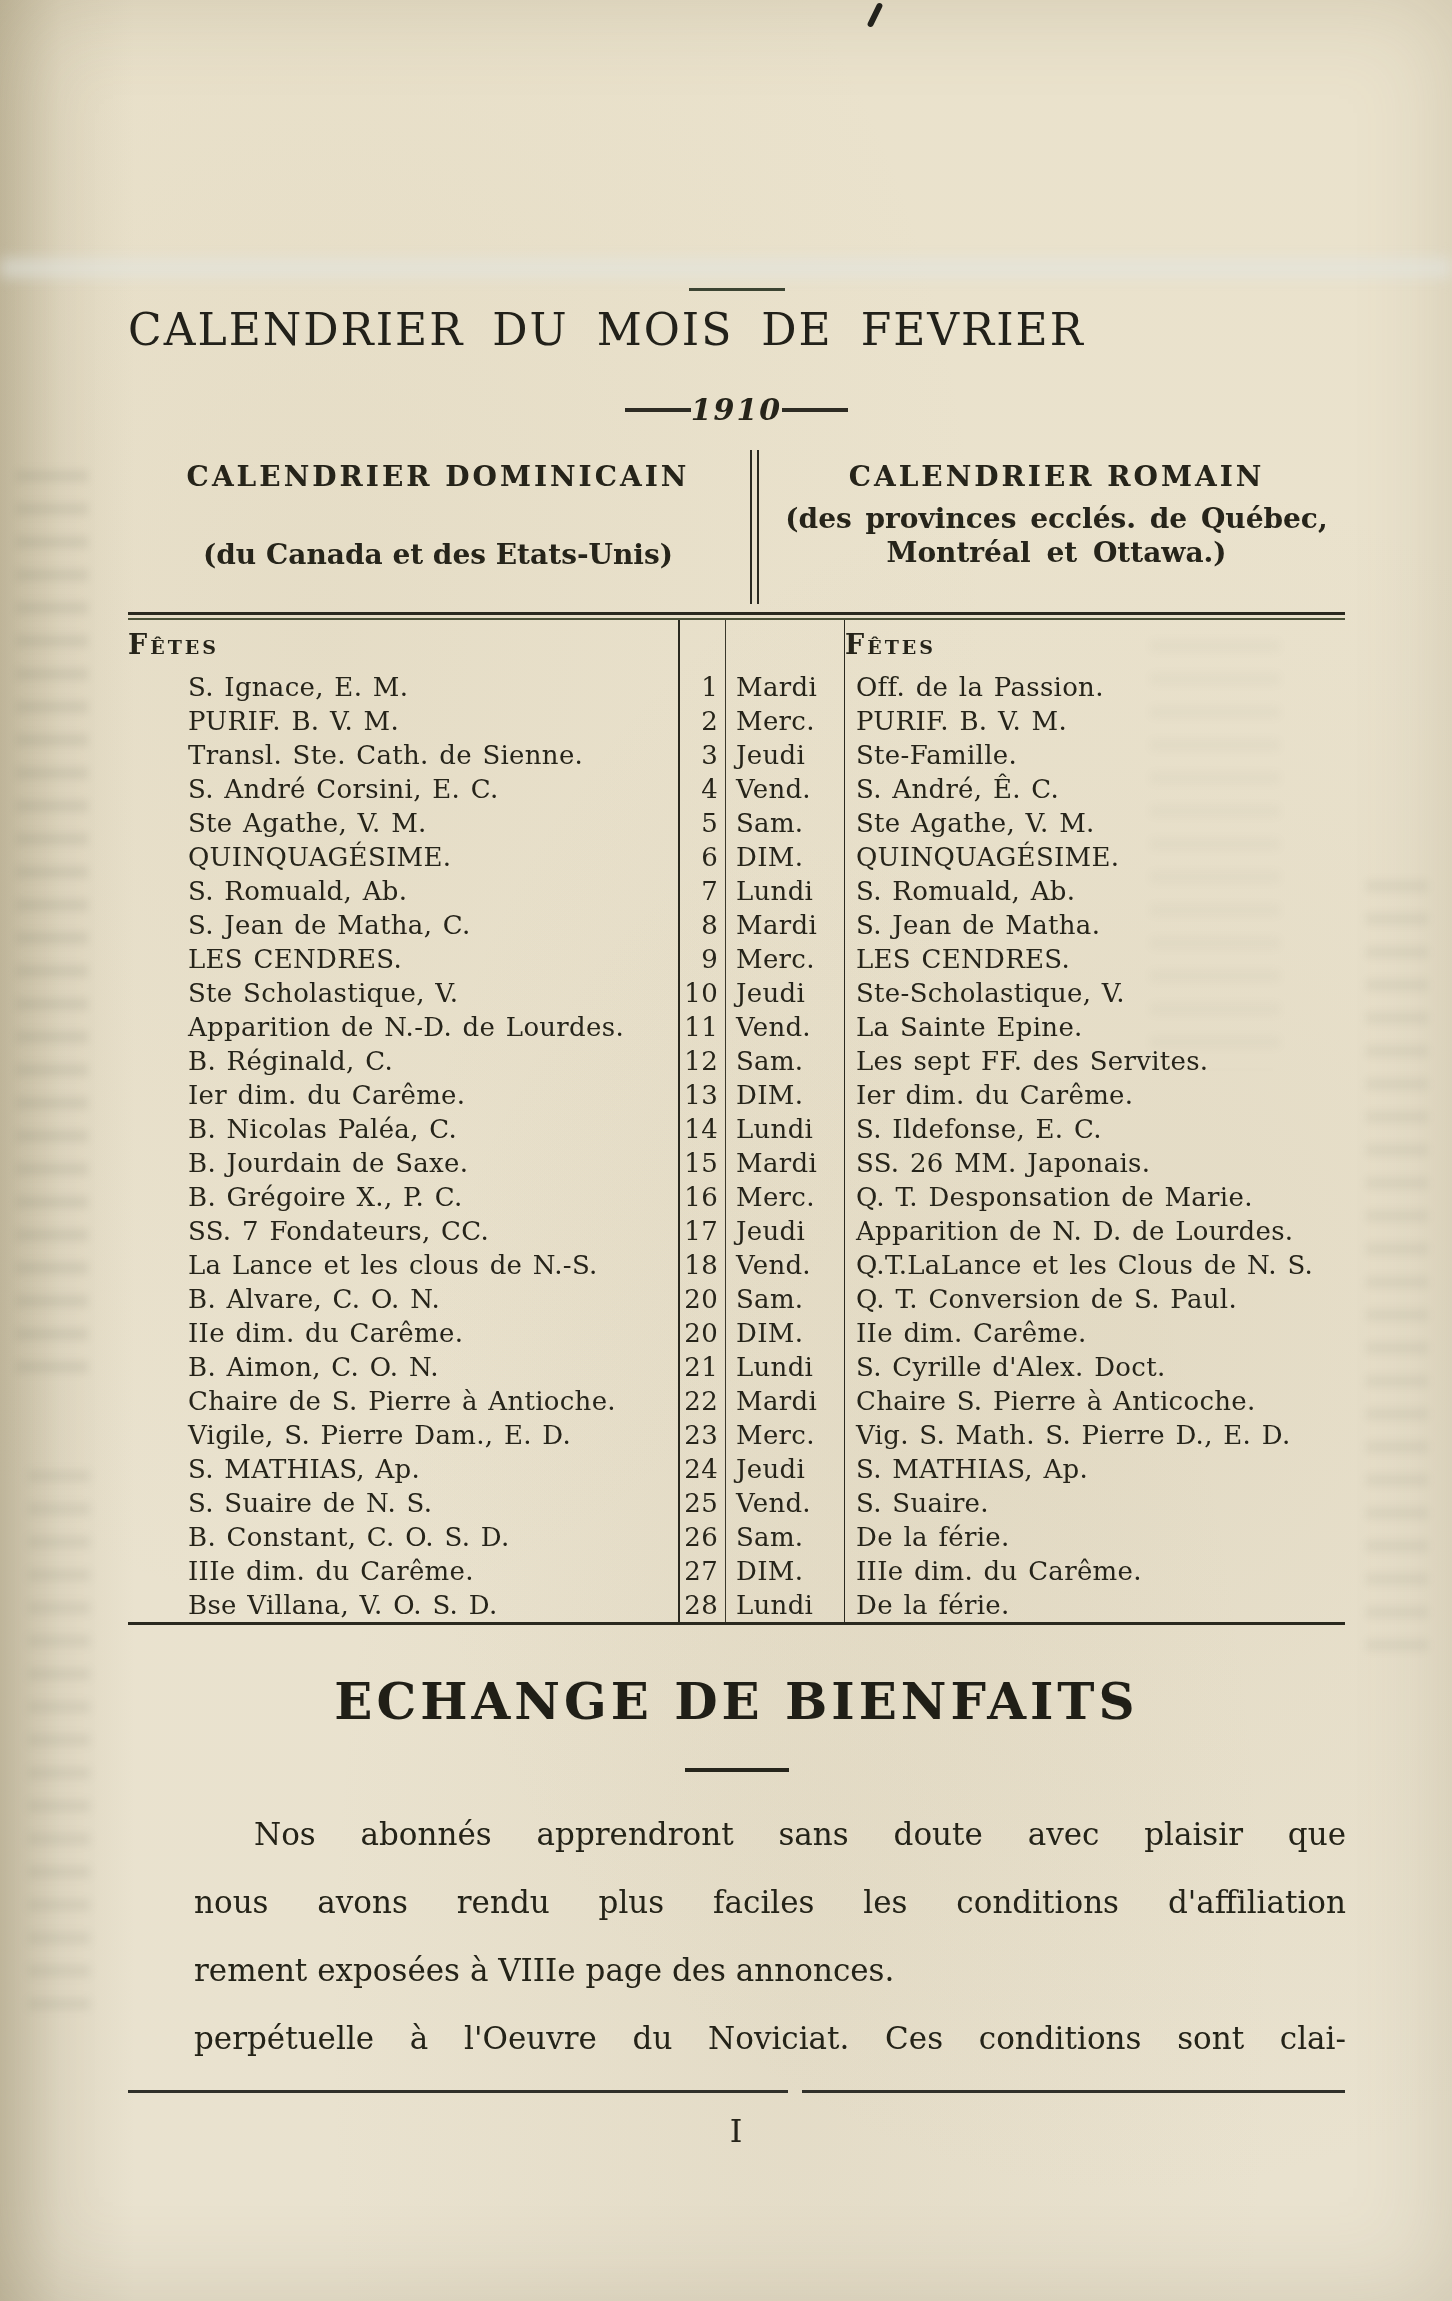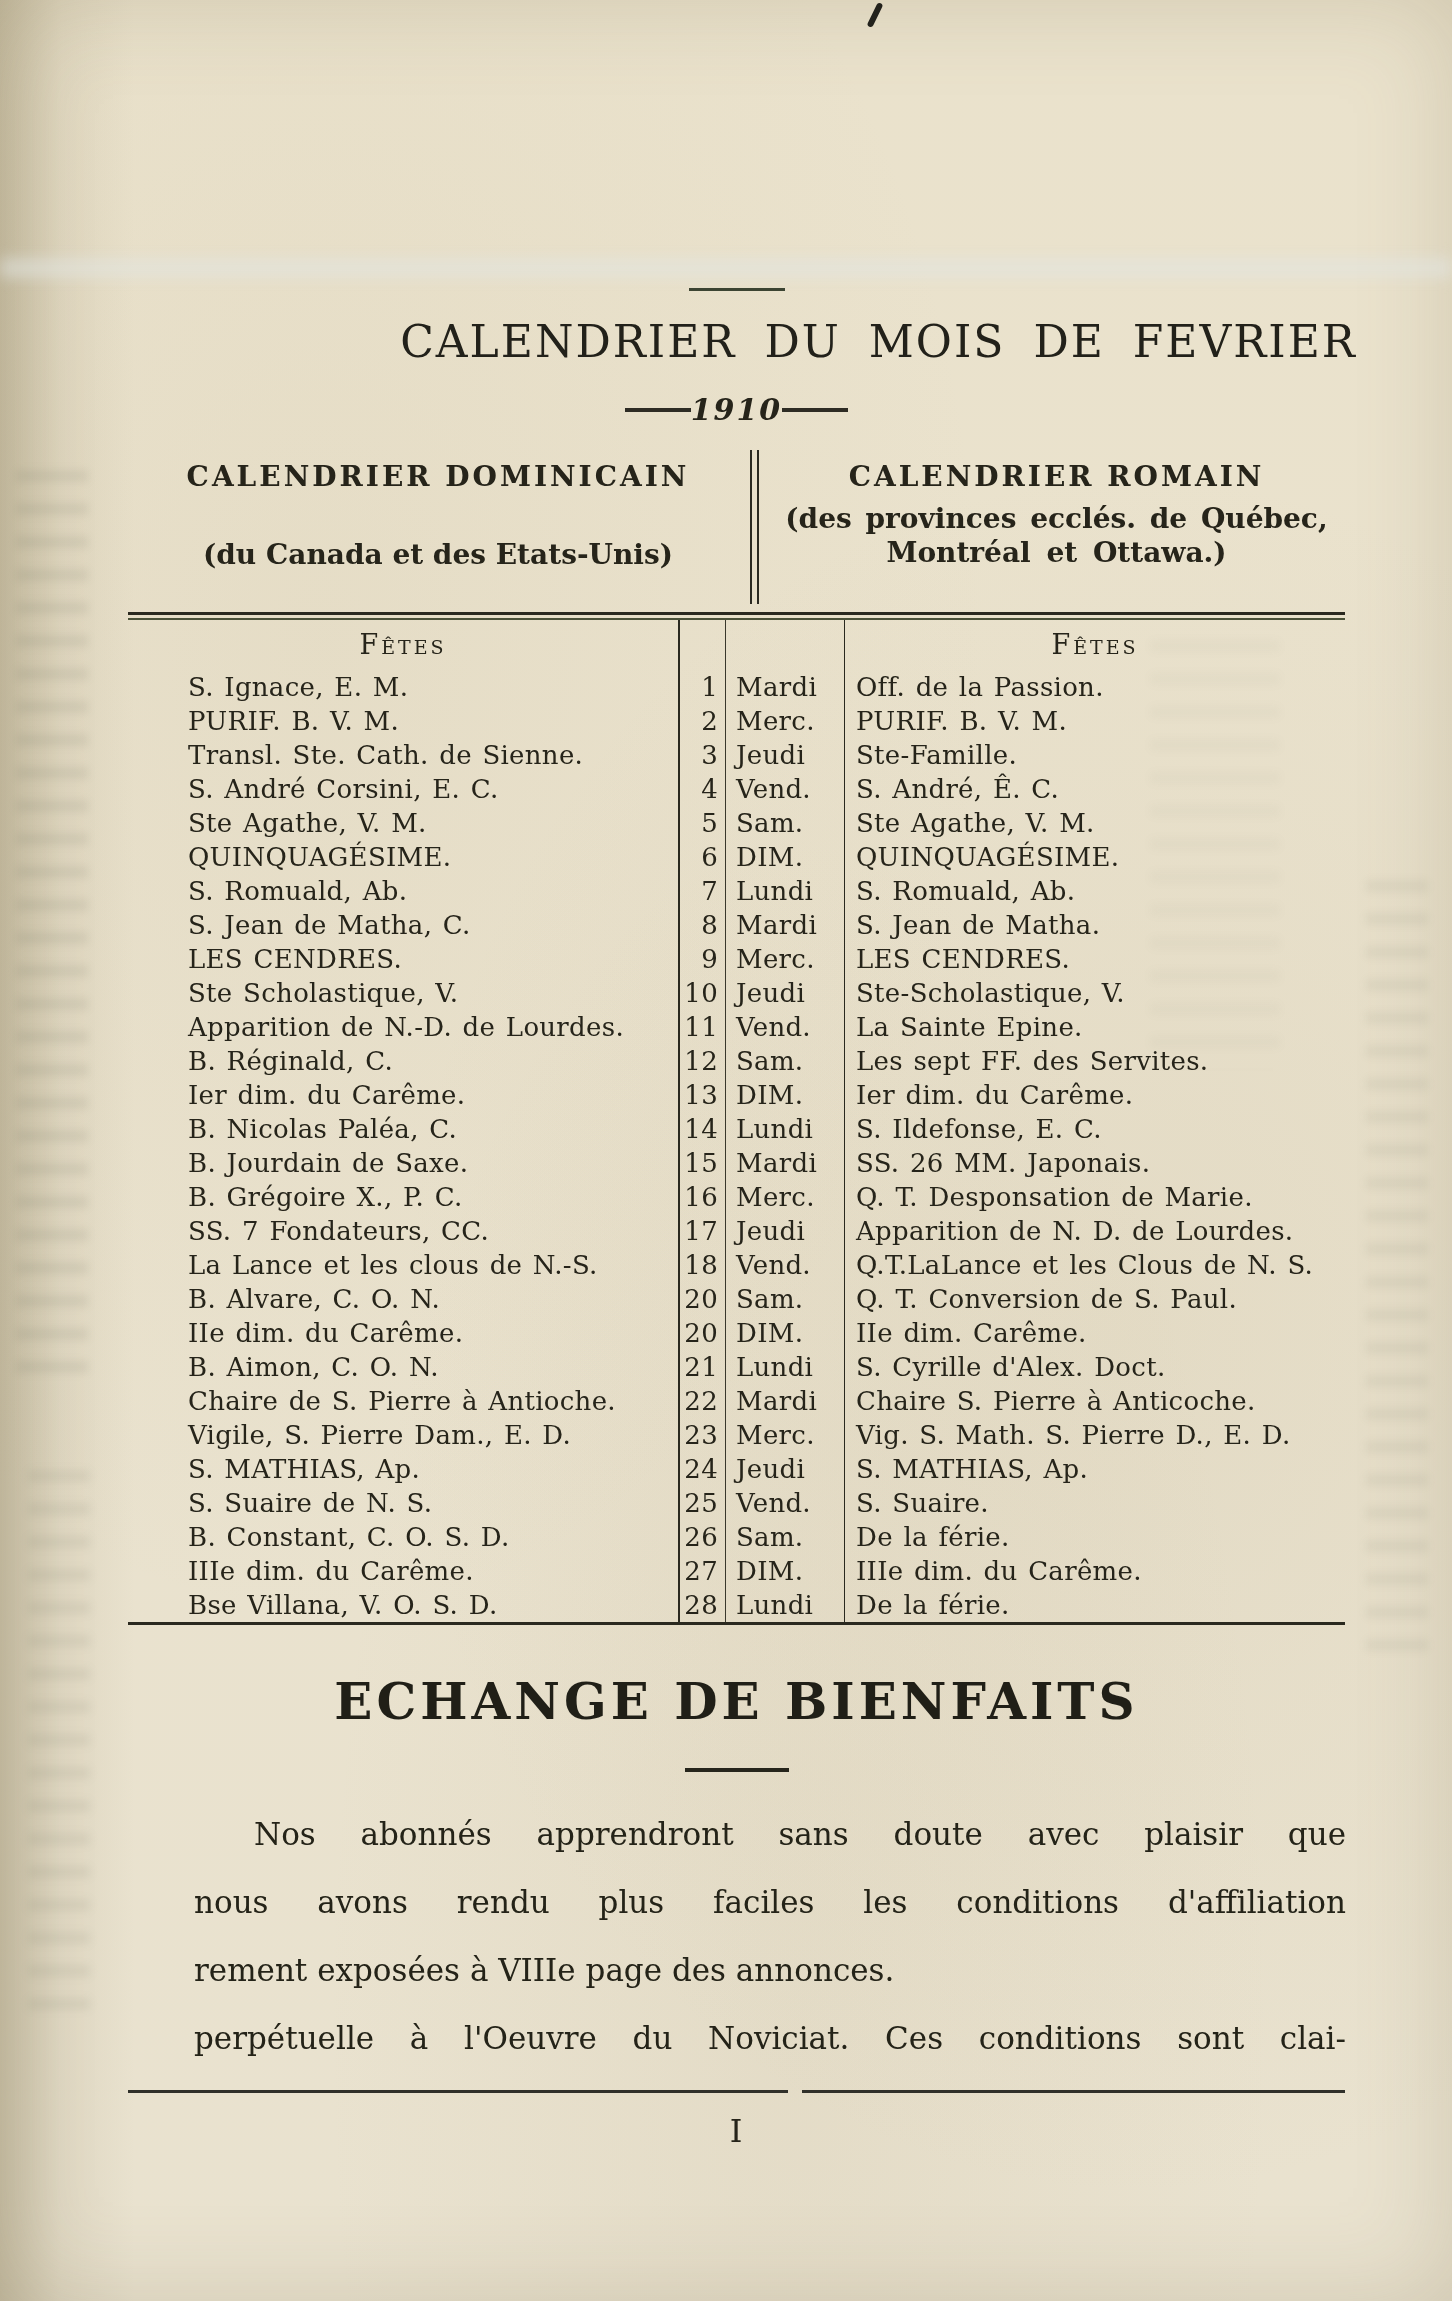--- a/index.html
+++ b/index.html
@@ -24,22 +24,22 @@
     background:rgba(226,230,226,0.55); filter:blur(7px); }
   #pen-mark { position:absolute; left:872px; top:2px; width:6px; height:26px;
     background:#23221c; border-radius:4px; transform:rotate(26deg); }
 
   .content { position:absolute; left:128px; top:0; width:1217px; height:100%; }
 
   .page-title { position:absolute; top:210px; left:0; width:100%; margin:0;
     text-align:center; font-size:50px; font-weight:bold; letter-spacing:4px; color:#201f17; }
   .rule-sm { position:absolute; top:288px; left:50%; transform:translateX(-50%);
     width:96px; height:3px; background:#3c4432; }
-  .cal-title { position:absolute; top:304px; left:0; width:100%; margin:12px;
-    text-align:right; font-size:44px; font-weight:normal; letter-spacing:2px; word-spacing:12px; color:#22211a; }
+  .cal-title { position:absolute; top:304px; left:0; width:100%; margin:0;
+    text-align:left; font-size:44px; font-weight:normal; letter-spacing:2px; word-spacing:12px; color:#22211a; }
   .year-row { position:absolute; top:392px; left:0; width:100%; display:flex;
     justify-content:center; align-items:center; }
   .year-row .dash { width:66px; height:4px; background:#2e2c24; }
   .year { font-size:30px; font-weight:bold; font-style:italic; letter-spacing:2px; }
 
   .col-headers { position:absolute; top:452px; left:0; width:1217px; height:158px; }
   .col-head { position:absolute; top:0; text-align:center; }
   .col-head.left  { left:0;   width:620px; }
   .col-head.right { left:640px; width:577px; }
   .col-head .ttl { position:absolute; top:8px; left:0; width:100%;
@@ -55,22 +55,22 @@
     border-top:3px solid #2a291f; border-bottom:3px solid #2a291f; }
   .cal-table::before { content:""; display:block; height:2px; background:#4a5138; margin-top:3px; }
   .trow { display:grid; grid-template-columns:552px 46px 119px 1fr; height:34px;
     font-size:26px; line-height:34px; letter-spacing:0.3px; word-spacing:2px; }
   .trow.thead { height:50px; line-height:50px; }
   .cell { overflow:hidden; white-space:nowrap; }
   .c1 { border-right:2.5px solid #2a291f; padding-left:60px; }
   .c2 { border-right:1.2px solid #3a382c; text-align:right; padding-right:7px; }
   .c3 { border-right:1.6px solid #2a291f; padding-left:10px; }
   .c4 { padding-left:11px; }
-  .thead .c1, .thead .c4 { padding-left:0; text-align:center;
-    font-variant:small-caps; font-weight:normal; font-size:27px; letter-spacing:3px; }
+  .thead .c1, .thead .c4 { padding-left:0; text-align:left;
+    font-variant:small-caps; font-weight:bold; font-size:27px; letter-spacing:3px; }
 
   .section-title { position:absolute; top:1672px; left:0; width:100%; margin:0;
     text-align:center; font-size:50px; font-weight:bold; letter-spacing:4px; color:#201f17; }
   .rule-sm2 { position:absolute; top:1768px; left:50%; transform:translateX(-50%);
     width:104px; height:4px; background:#26251c; }
 
   .paragraph { position:absolute; top:1800px; left:66px; width:1152px;
     font-size:31px; color:#242318; }
   .pline { height:68px; line-height:68px; text-align:justify; text-align-last:justify; }
   .pline.first { text-indent:60px; }

